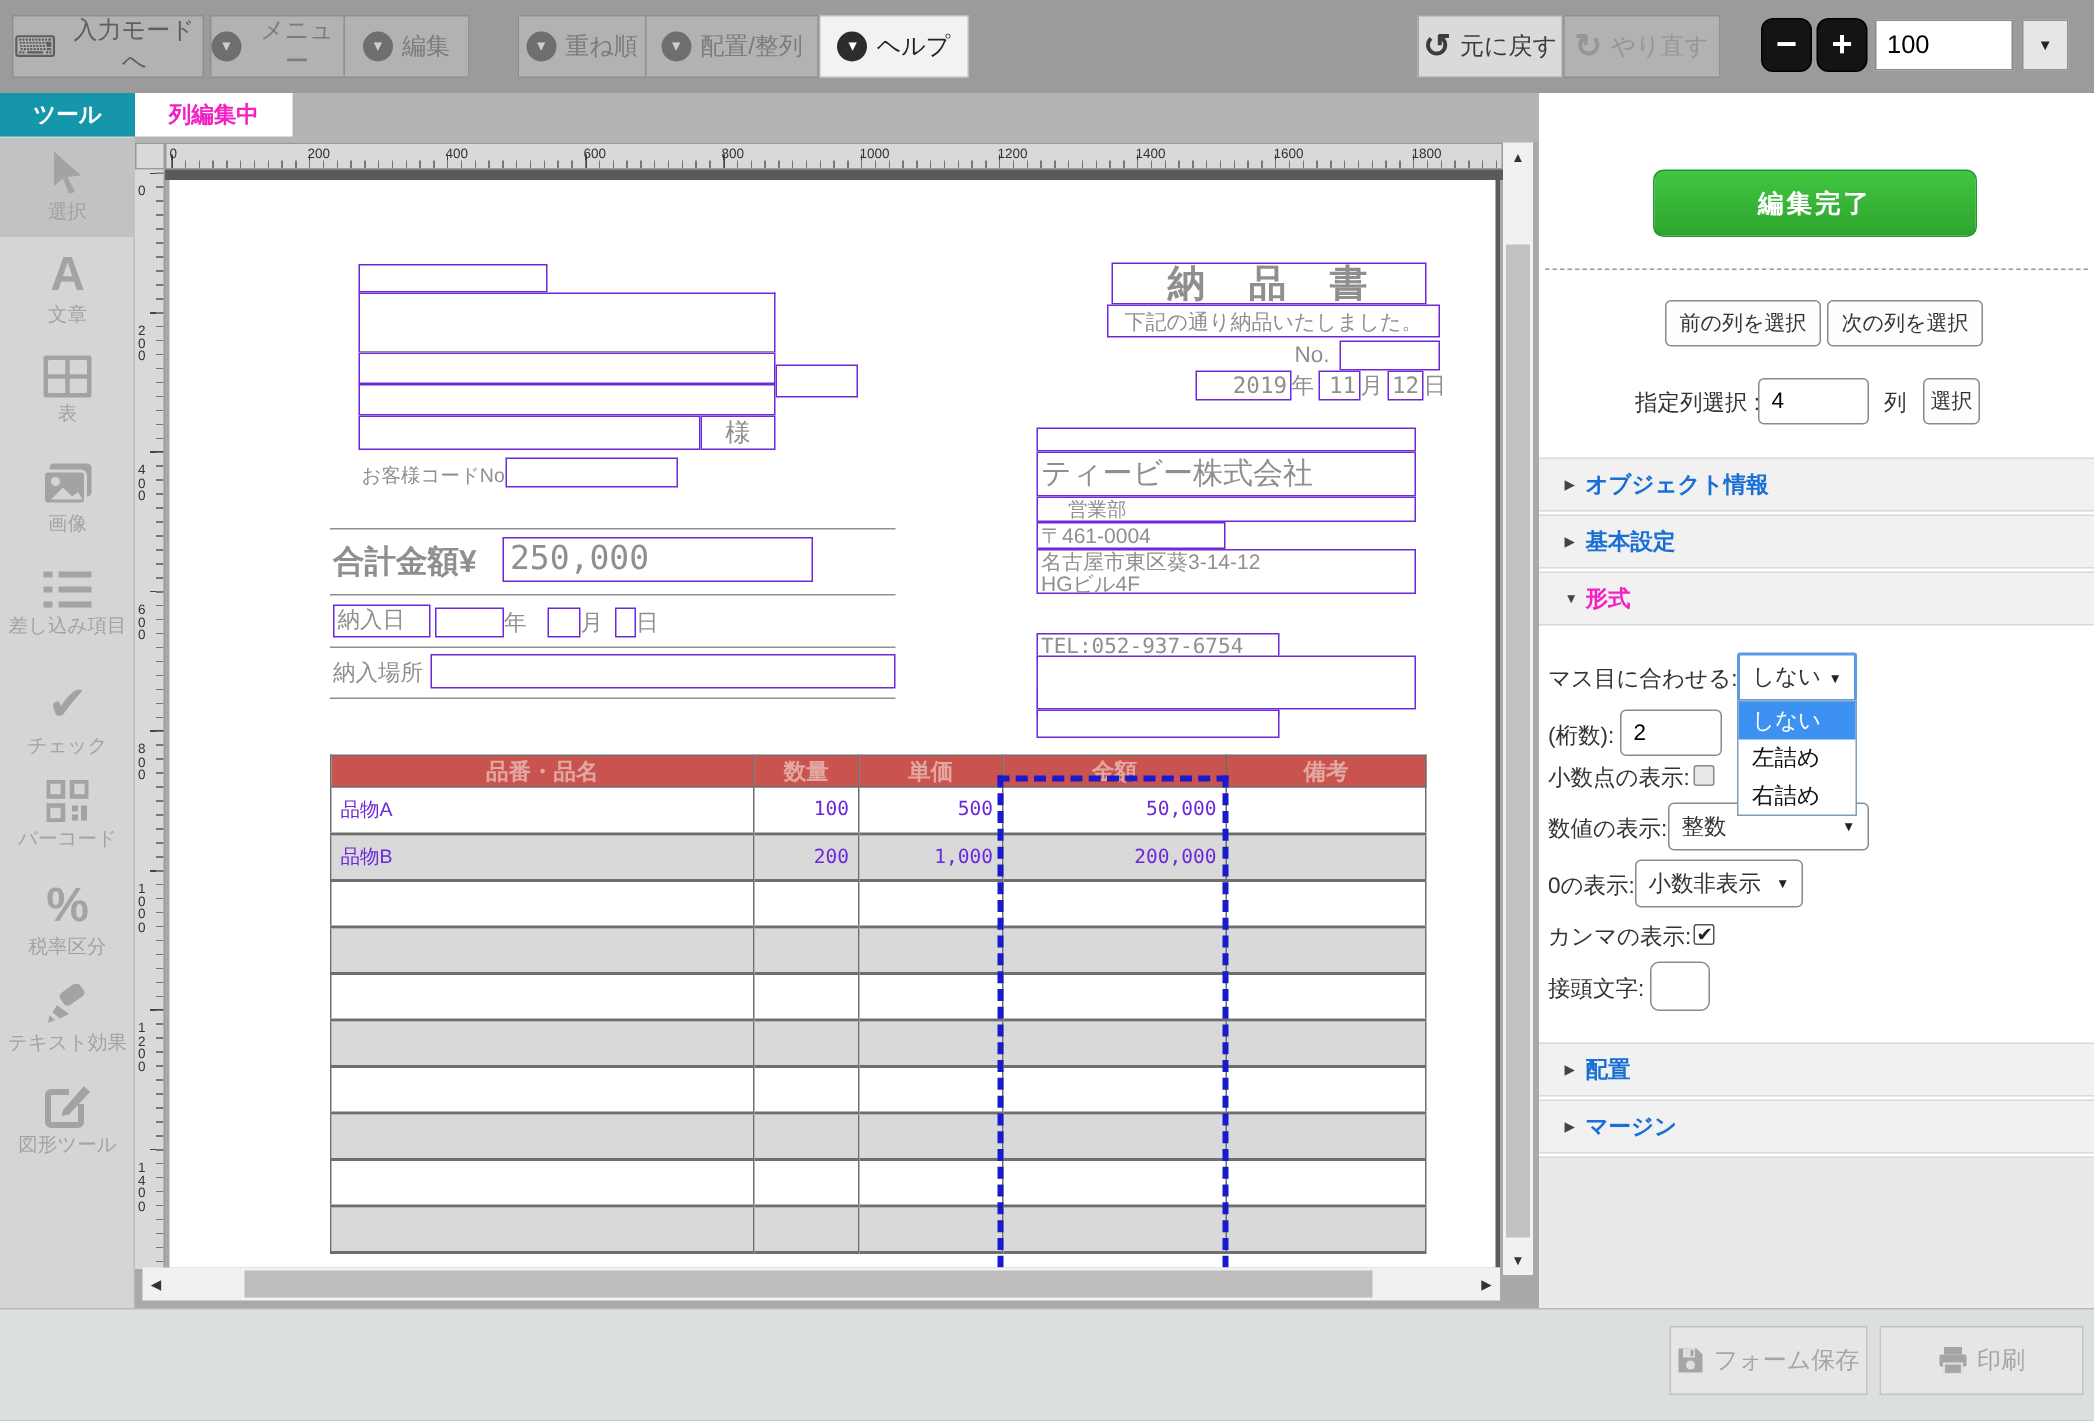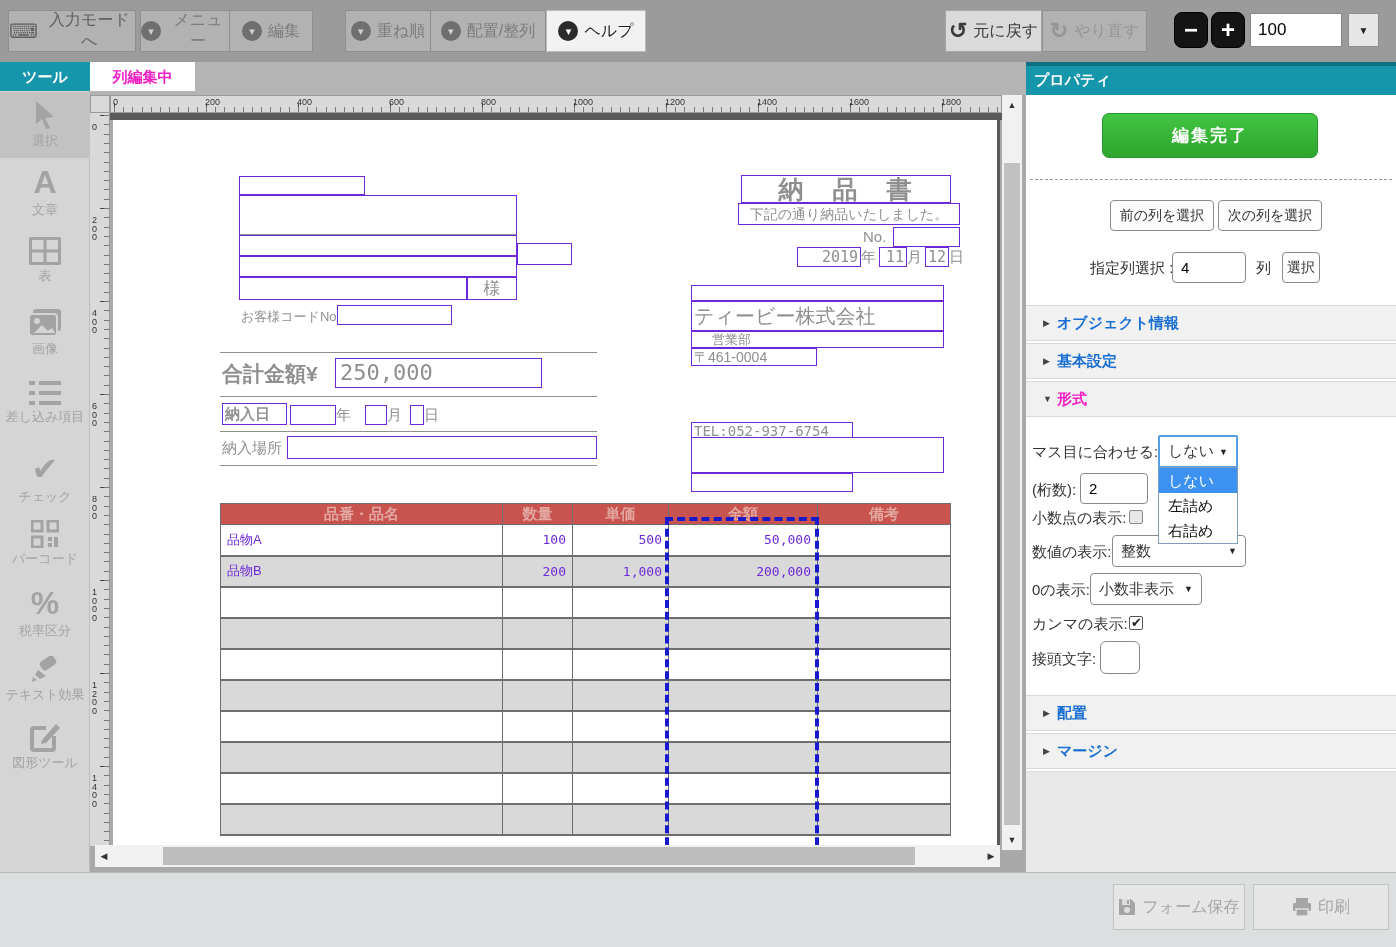--- a/index.html
+++ b/index.html
@@ -356,37 +356,41 @@
     <div class="tbox" style="left:126px;top:157px;width:228px;height:23px;"></div>
     <div class="tbox tpl" style="left:354px;top:157px;width:50px;height:23px;font-size:17px;text-align:center;line-height:21px;">様</div>
     <div class="tpl" style="position:absolute;left:128px;top:188px;font-size:13px;">お客様コードNo.</div>
     <div class="tbox" style="left:224px;top:185px;width:115px;height:20px;"></div>
 
     <div class="hline" style="left:107px;top:232px;width:377px;"></div>
     <div class="tpl" style="position:absolute;left:109px;top:240px;font-size:21px;font-weight:bold;">合計金額¥</div>
     <div class="tbox tpl mono" style="left:222px;top:238px;width:207px;height:30px;font-size:22px;line-height:28px;padding-left:4px;">250,000</div>
     <div class="hline" style="left:107px;top:276px;width:377px;"></div>
     <div class="flexrow tpl" style="position:absolute;left:109px;top:283px;height:22px;font-size:15px;">
-      <span class="tbox" style="position:static;width:65px;height:22px;line-height:20px;padding-left:2px;font-weight:bold;">納入日</span>
+      <span class="tbox" style="position:static;width:65px;height:22px;line-height:20px;padding-left:2px;">納入日</span>
       <span class="tbox" style="position:static;width:46px;height:20px;margin-left:3px;"></span>
         <span>年</span>
       <span class="tbox" style="position:static;width:22px;height:20px;margin-left:14px;"></span>
         <span>月</span>
       <span class="tbox" style="position:static;width:14px;height:20px;margin-left:8px;"></span>
         <span>日</span>
     </div>
     <div class="hline" style="left:107px;top:311px;width:377px;"></div>
     <div class="tpl" style="position:absolute;left:109px;top:319px;font-size:15px;">納入場所</div>
     <div class="tbox" style="left:174px;top:316px;width:310px;height:23px;"></div>
     <div class="hline" style="left:107px;top:345px;width:377px;"></div>
 
     <div class="tbox" style="left:578px;top:165px;width:253px;height:16px;"></div>
     <div class="tbox tpl" style="left:578px;top:181px;width:253px;height:30px;font-size:20px;line-height:28px;padding-left:2px;">ティービー株式会社</div>
     <div class="tbox tpl" style="left:578px;top:211px;width:253px;height:17px;font-size:13px;line-height:15px;padding-left:20px;">営業部</div>
     <div class="tbox tpl" style="left:578px;top:228px;width:126px;height:18px;font-size:14px;line-height:16px;padding-left:2px;">〒461-0004</div>
+    <div class="tbox tpl" style="left:578px;top:246px;width:253px;height:30px;font-size:14px;line-height:15px;padding-left:2px;">
+      <div>名古屋市東区葵3-14-12</div>
+      <div>HGビル4F</div>
+    </div>
     <div class="tbox tpl mono" style="left:578px;top:276px;width:162px;height:19px;font-size:14px;line-height:17px;padding-left:2px;margin-top:26px;">TEL:052-937-6754</div>
     <div class="tbox tpl mono" style="left:578px;top:295px;width:162px;height:19px;font-size:14px;line-height:17px;padding-left:2px;margin-top:44px;">FAX:052-937-6772</div>
     <div class="tbox" style="left:578px;top:317px;width:253px;height:36px;"></div>
     <div class="tbox" style="left:578px;top:353px;width:162px;height:19px;"></div>
 
     <table class="inv">
       <colgroup>
         <col style="width:282px">
           <col style="width:70px">
           <col style="width:96px">
@@ -495,21 +499,20 @@
     <div class="down">▼</div>
   </div>
   <div class="hscroll">
     <div class="left">◀</div>
     <div class="thumb"></div>
     <div class="right">▶</div>
   </div>
 </div>
 
 <div class="abs props">
-  <div class="props-head">プロパティ</div>
 
   <button class="btn-green">編集完了</button>
   <div class="dash-div"></div>
 
   <button class="btn-lite" style="left:84px;top:138px;width:104px;">前の列を選択</button>
   <button class="btn-lite" style="left:192px;top:138px;width:104px;">次の列を選択</button>
 
   <div class="p-label" style="left:64px;top:197px;">指定列選択 :</div>
   <input class="p-input" style="left: 146px; top: 190px; width: 74px; height: 31px;" value="4">
   <div class="p-label" style="left:230px;top:197px;">列</div>

